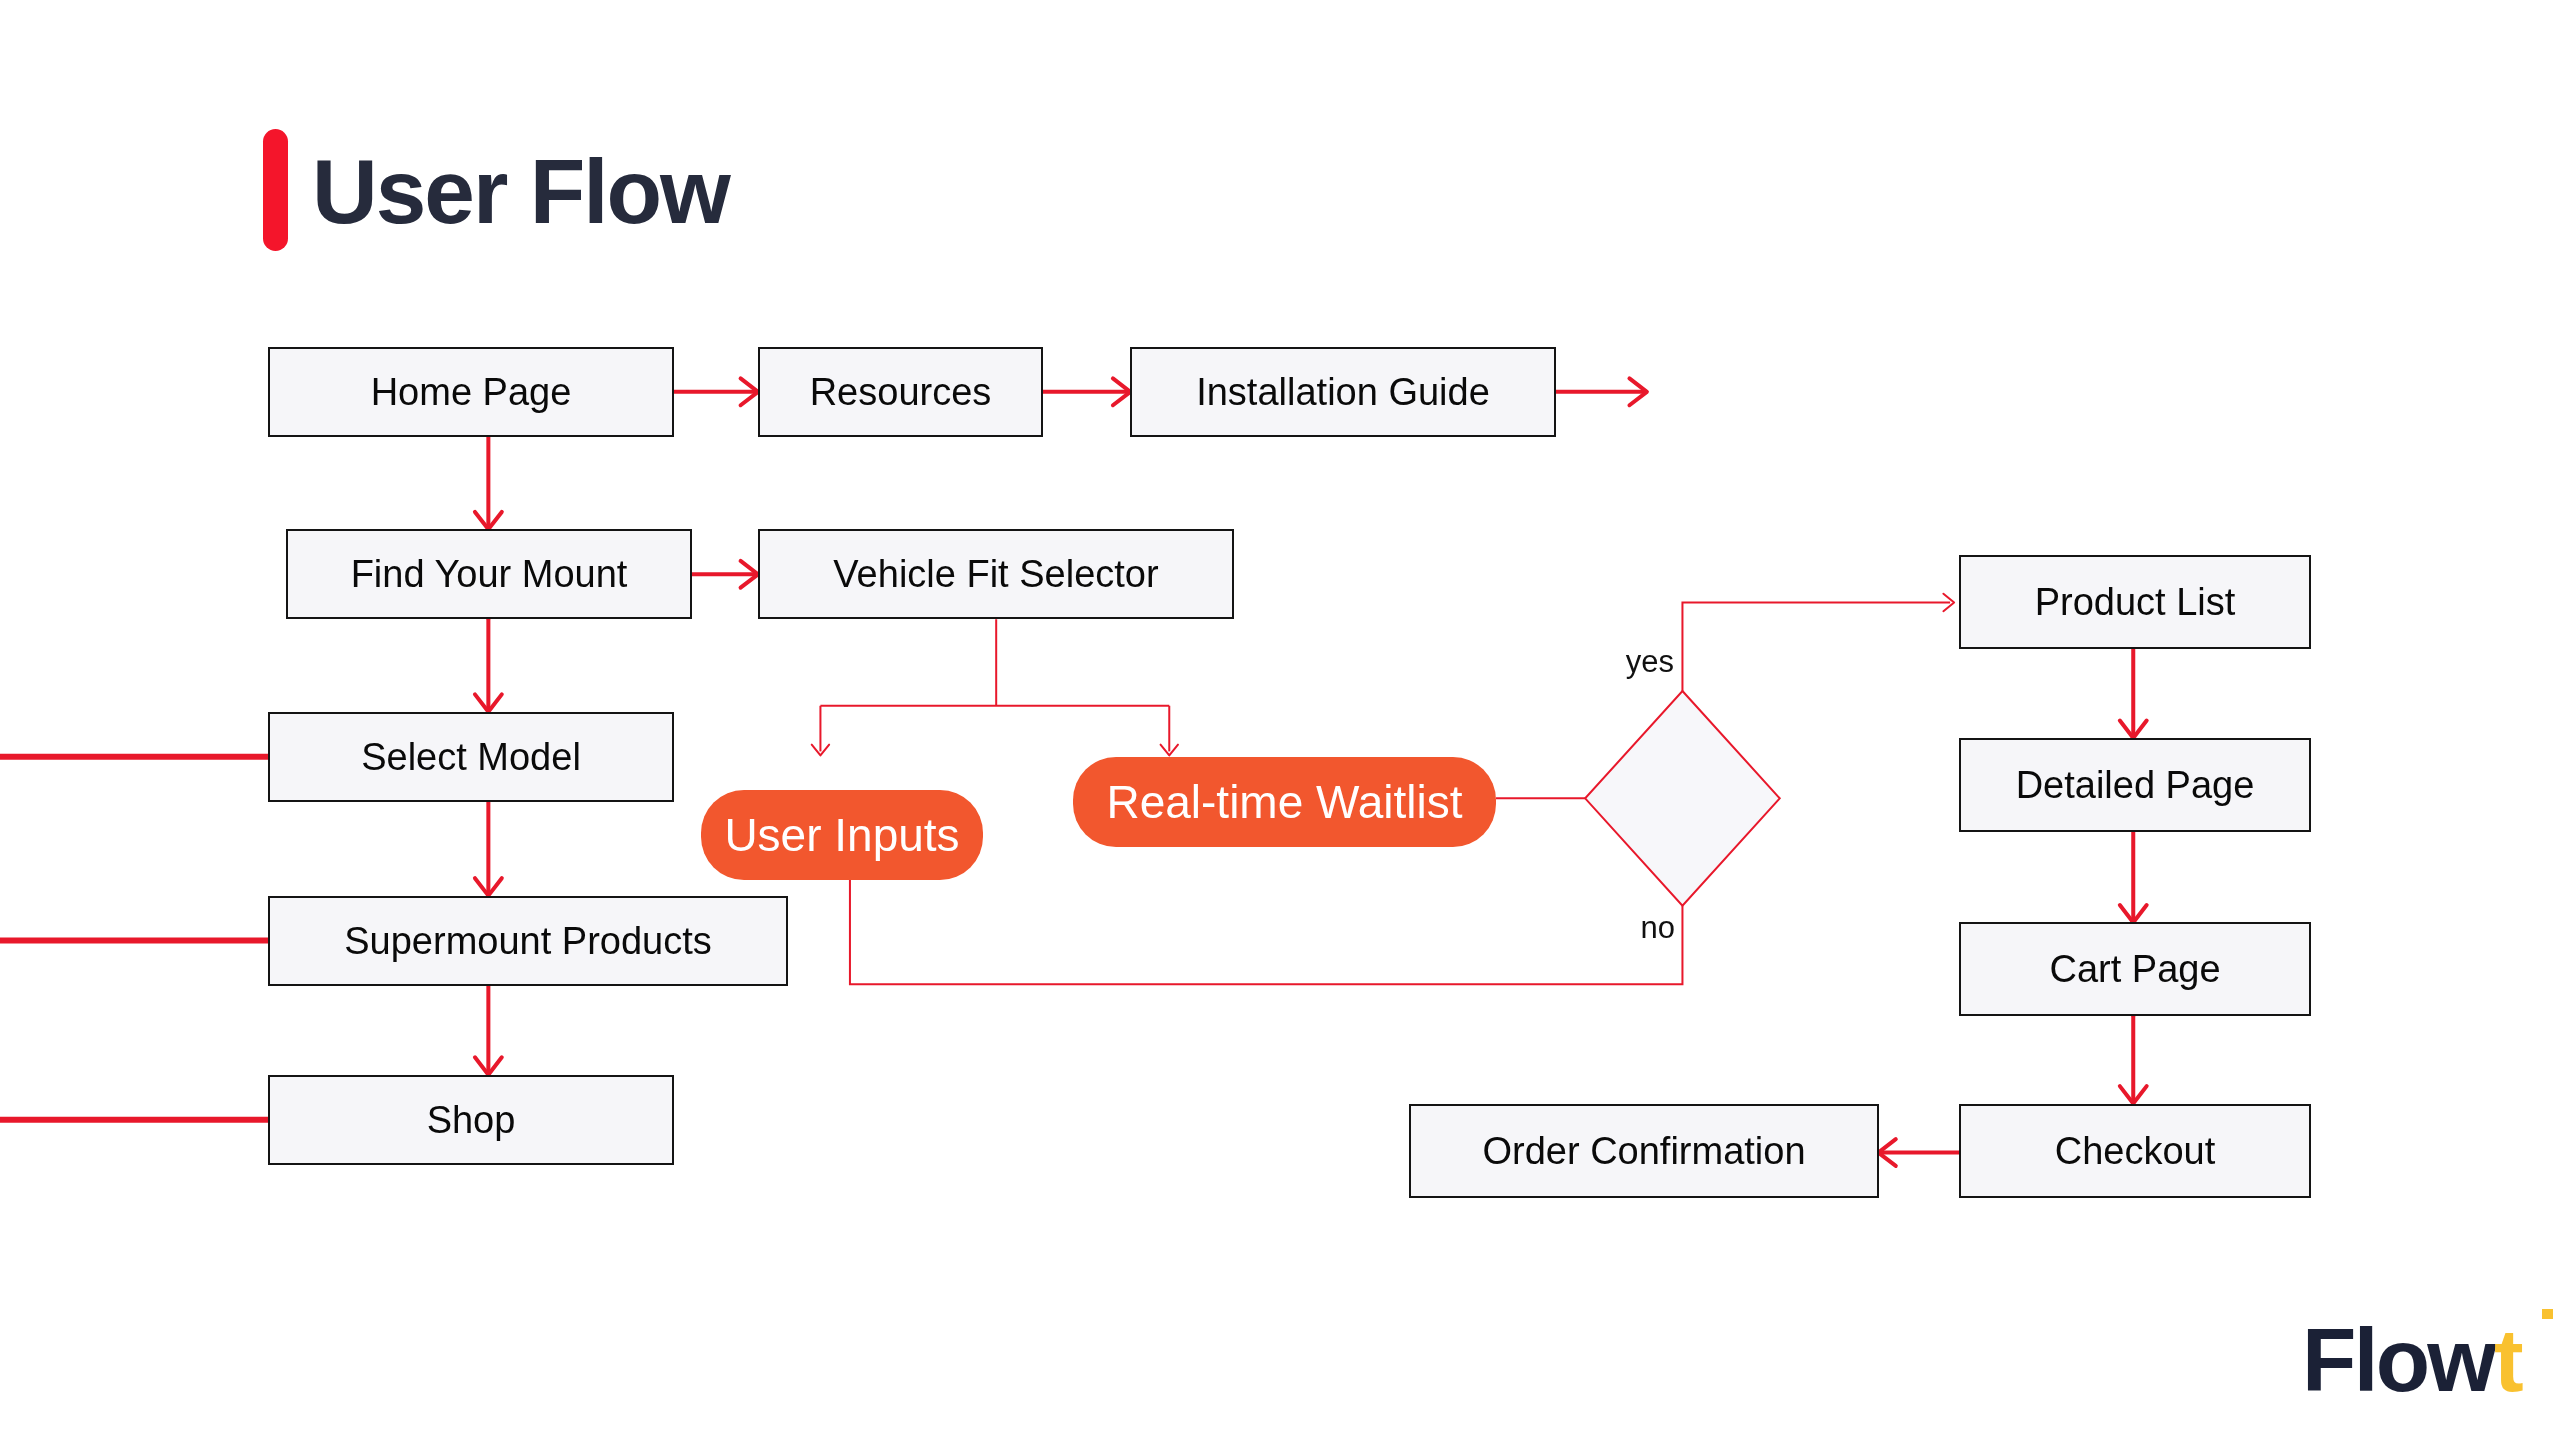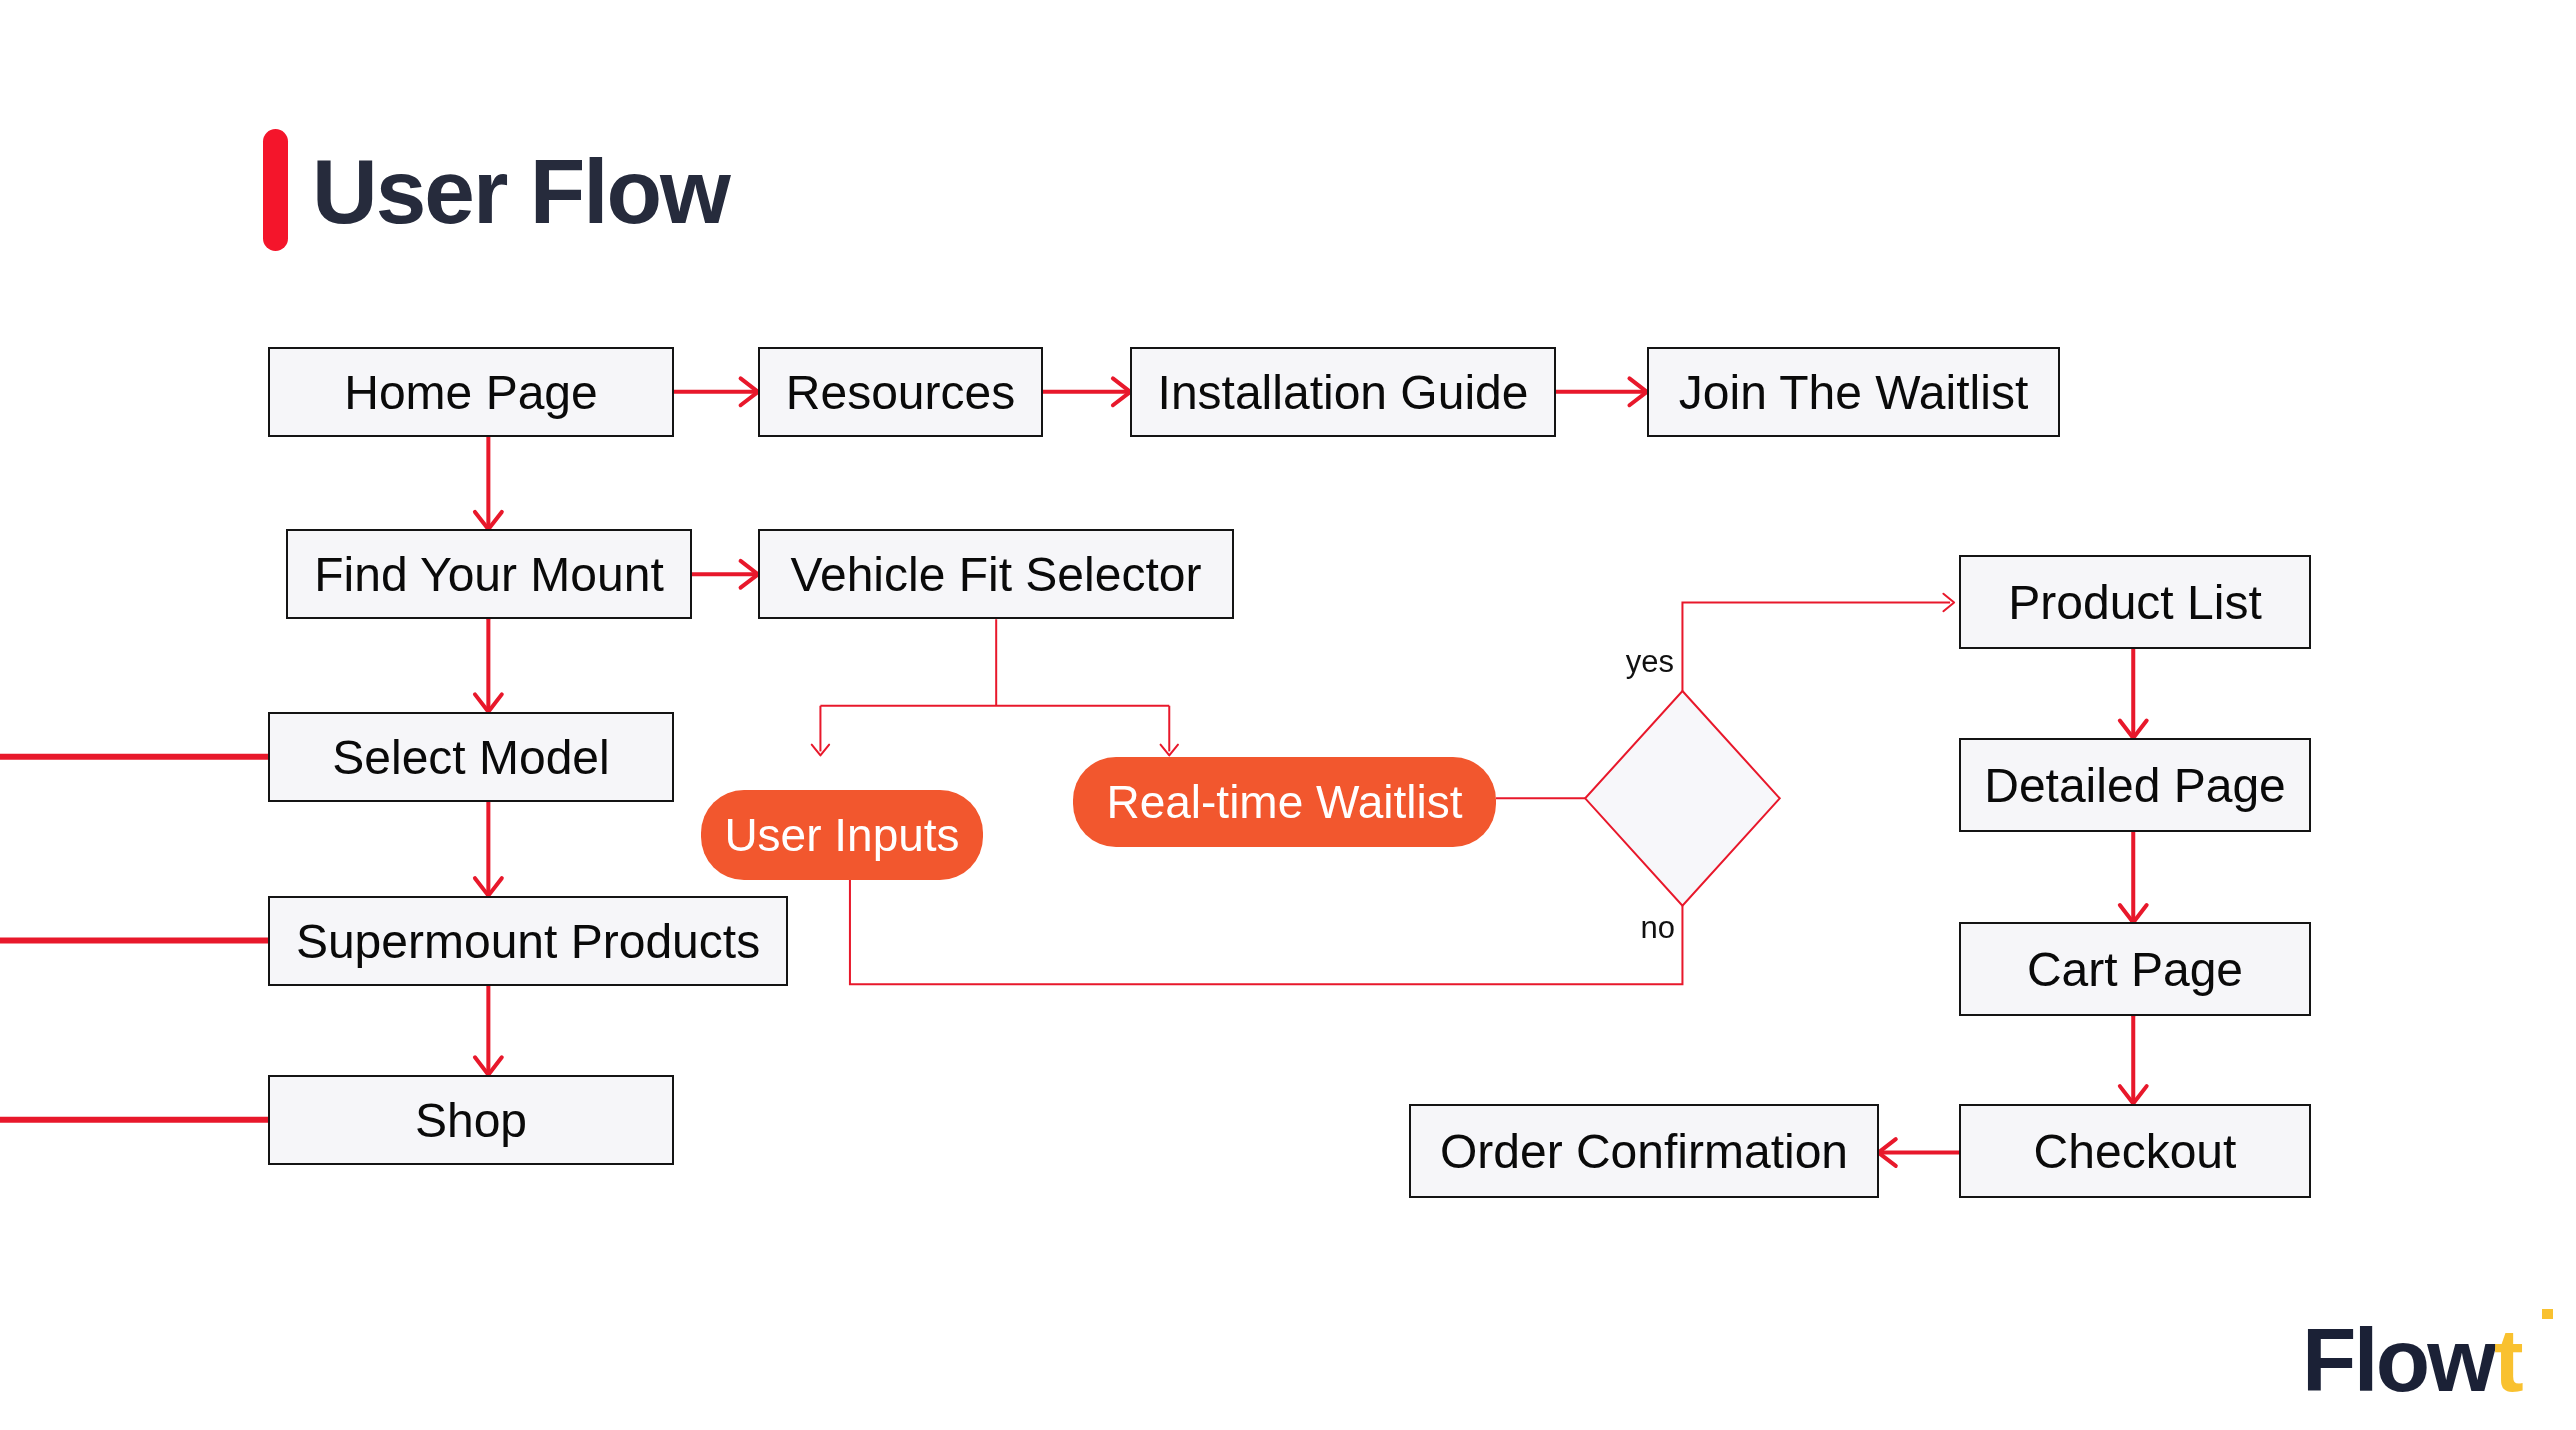--- a/index.html
+++ b/index.html
@@ -9,21 +9,21 @@
     background:#ffffff;
     font-family:"Liberation Sans","DejaVu Sans",sans-serif;
     overflow:hidden;
   }
   
   .node{
     position:absolute;
     background:var(--node_fill,#F6F6F9);
     border:2.7px solid var(--node_border,#141414);
     display:flex;align-items:center;justify-content:center;
-    font-size:48px;color:#0a0a0a;
+    font-size:38px;color:#0a0a0a;
     box-sizing:border-box;
     white-space:nowrap;
   }
   
   .pill{
     position:absolute;
     background:var(--pill_orange,#F2572E);
     color:#ffffff;
     border-radius:43px;
     display:flex;align-items:center;justify-content:center;
@@ -135,21 +135,20 @@
     <polyline class="ln-thin" points="2508,1350 2508,1467 1267,1467 1267,1271"></polyline>
     <polyline class="chev-small" points="1254,1281 1267,1265 1280,1281"></polyline>
   </svg>
 
   <div id="title-bar"></div>
   <div id="page-title">User Flow</div>
 
   <div class="node" style="left:268px;top:347px;width:406px;height:90px;">Home Page</div>
   <div class="node" style="left:758px;top:347px;width:285px;height:90px;">Resources</div>
   <div class="node" style="left:1130px;top:347px;width:426px;height:90px;">Installation Guide</div>
-  <div class="node" style="left:1647px;top:347px;width:413px;height:90px;">Join The Waitlist</div>
 
   <div class="node" style="left:268px;top:529px;width:406px;height:90px;margin-left:18px;">Find Your Mount</div>
   <div class="node" style="left:758px;top:529px;width:476px;height:90px;">Vehicle Fit Selector</div>
 
   <div class="node" style="left:268px;top:712px;width:406px;height:90px;">Select Model</div>
   <div class="node" style="left:268px;top:896px;width:520px;height:90px;">Supermount Products</div>
   <div class="node" style="left:268px;top:1075px;width:406px;height:90px;">Shop</div>
 
   <div class="pill" style="left:701px;top:757px;width:282px;height:90px;margin-top:33px;">User Inputs</div>
   <div class="pill" style="left:1073px;top:757px;width:423px;height:90px;">Real-time Waitlist</div>

